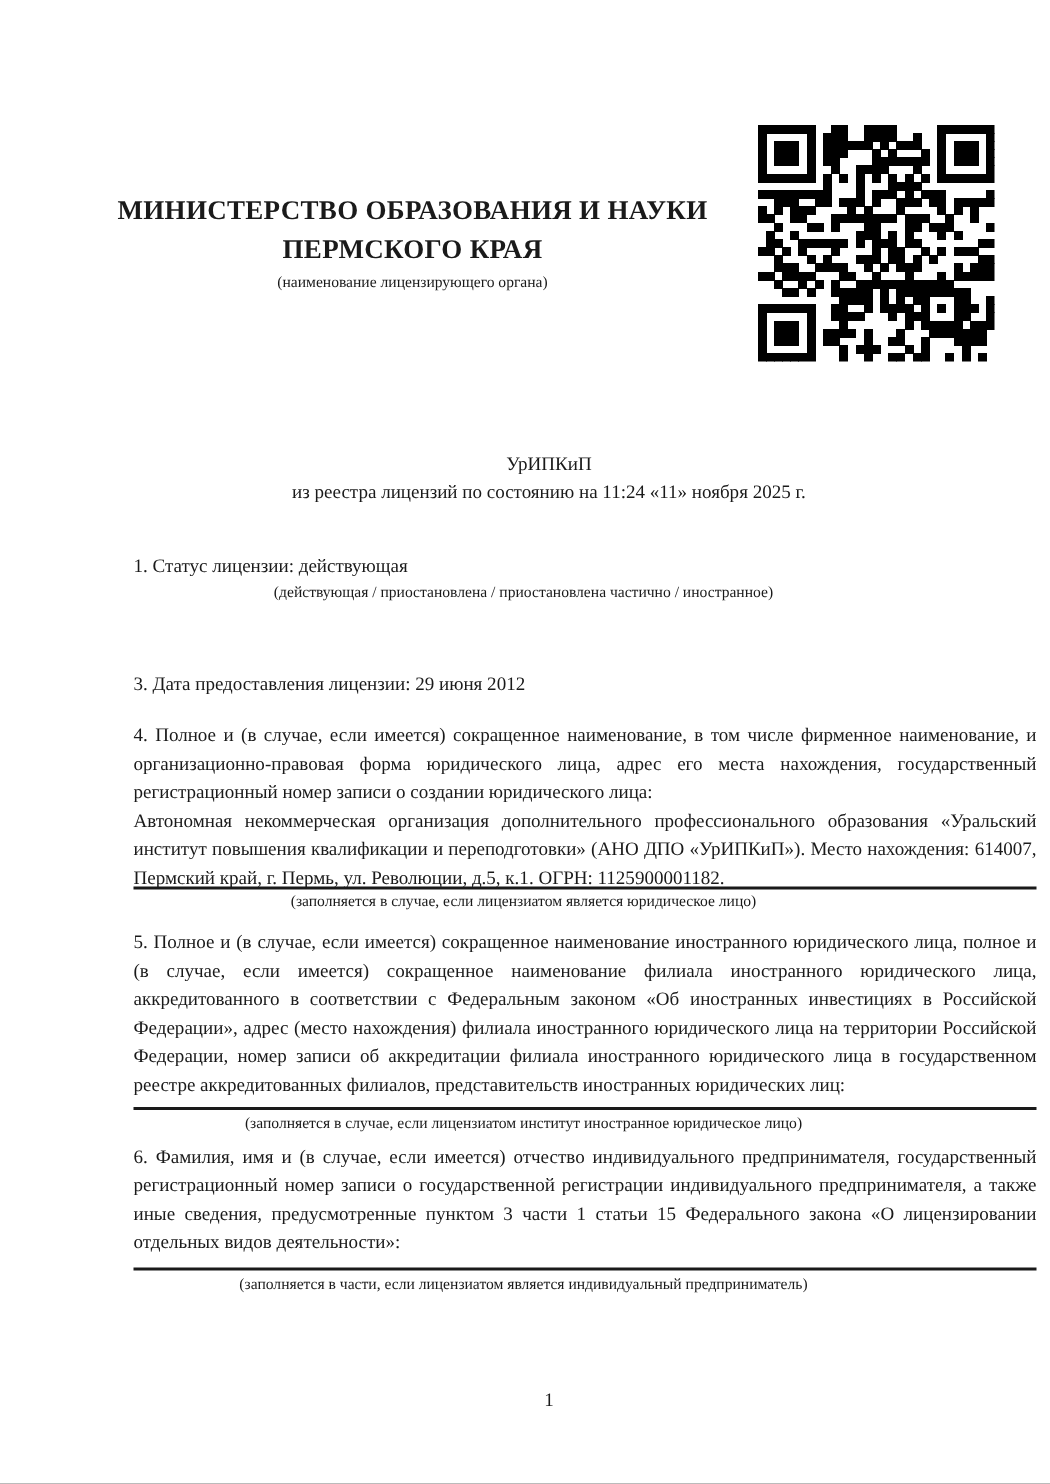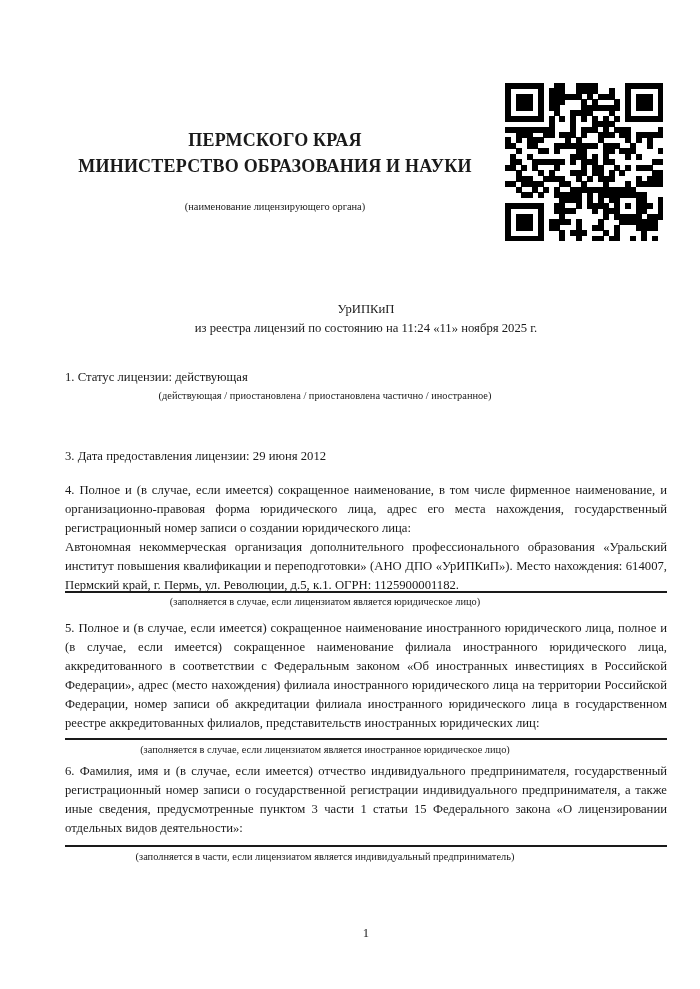--- a/index.html
+++ b/index.html
@@ -3,42 +3,42 @@
 <meta charset="utf-8">
 <style>
   * { margin:0; padding:0; box-sizing:border-box; }
   html,body { background:#888; }
   .page {
     position:relative; width:700px; height:989px; background:#ffffff;
     font-family:"Liberation Serif","DejaVu Serif",serif; color:#1a1a1a;
     margin:0 auto; overflow:hidden;
   }
   .sec { position:absolute; left:65px; width:602px; }
-  .body-text { font-size:12.7px; line-height:19px; }
+  .body-text { font-size:12.7px; line-height:19px;margin-left:24px; }
   .just { text-align:justify; }
   .center { text-align:center; }
   .note-wrap { width:520px; text-align:center; font-size:10.4px; line-height:15px; }
   .rule { border:none; border-top:2px solid #1a1a1a; height:0; width:602px; }
   .ministry {
     position:absolute; top:127px; left:55px; width:440px; text-align:center;
   }
   .ministry-name { font-weight:bold; font-size:18px; line-height:26px; letter-spacing:0.2px; }
-  .ministry-note { font-size:10.4px; line-height:14px; margin-top:21px; }
+  .ministry-note { font-size:10.4px; line-height:14px; margin-top:3px; }
   .qr { position:absolute; top:83px; left:505px; width:158px; height:158px; }
   .title-block { top:300px; font-size:12.7px; line-height:19px; }
   .pageno { top:926px; font-size:12.7px; text-align:center; }
 </style>
 </head>
 <body>
 
 <div class="page">
 
   <div class="ministry">
+    <div class="ministry-name">МИНИСТЕРСТВО ОБРАЗОВАНИЯ И НАУКИ</div>
     <div class="ministry-name">ПЕРМСКОГО КРАЯ</div>
-    <div class="ministry-name">МИНИСТЕРСТВО ОБРАЗОВАНИЯ И НАУКИ</div>
     <div class="ministry-note">(наименование лицензирующего органа)</div>
   </div>
 
   <div class="qr" id="qr-box"><svg width="158" height="158" shape-rendering="crispEdges">
         <rect width="158" height="158" fill="#ffffff"></rect>
         <rect x="0.00" y="0.00" width="6" height="6" fill="#000000"></rect>
         <rect x="5.45" y="0.00" width="6" height="6" fill="#000000"></rect>
         <rect x="10.90" y="0.00" width="6" height="6" fill="#000000"></rect>
         <rect x="16.34" y="0.00" width="6" height="6" fill="#000000"></rect>
         <rect x="21.79" y="0.00" width="6" height="6" fill="#000000"></rect>
@@ -491,21 +491,21 @@
   <div class="sec body-text" style="top:481px;">
     <div class="just">4. Полное и (в случае, если имеется) сокращенное наименование, в том числе фирменное наименование, и организационно-правовая форма юридического лица, адрес его места нахождения, государственный регистрационный номер записи о создании юридического лица:</div>
     <div class="just">Автономная некоммерческая организация дополнительного профессионального образования «Уральский институт повышения квалификации и переподготовки» (АНО ДПО «УрИПКиП»). Место нахождения: 614007, Пермский край, г. Пермь, ул. Революции, д.5, к.1. ОГРН: 1125900001182.</div>
     <hr class="rule" style="margin-top:-4px;">
     <div class="note-wrap" style="margin-top:1px;">(заполняется в случае, если лицензиатом является юридическое лицо)</div>
   </div>
 
   <div class="sec body-text" style="top:619px;">
     <div class="just">5. Полное и (в случае, если имеется) сокращенное наименование иностранного юридического лица, полное и (в случае, если имеется) сокращенное наименование филиала иностранного юридического лица, аккредитованного в соответствии с Федеральным законом «Об иностранных инвестициях в Российской Федерации», адрес (место нахождения) филиала иностранного юридического лица на территории Российской Федерации, номер записи об аккредитации филиала иностранного юридического лица в государственном реестре аккредитованных филиалов, представительств иностранных юридических лиц:</div>
     <hr class="rule" style="margin-top:5px;">
-    <div class="note-wrap" style="margin-top:2px;">(заполняется в случае, если лицензиатом является иностранное юридическое лицо)</div>
+    <div class="note-wrap" style="margin-top:2px;">(заполняется в случае, если лицензиатом институт иностранное юридическое лицо)</div>
   </div>
 
   <div class="sec body-text" style="top:762px;">
     <div class="just">6. Фамилия, имя и (в случае, если имеется) отчество индивидуального предпринимателя, государственный регистрационный номер записи о государственной регистрации индивидуального предпринимателя, а также иные сведения, предусмотренные пунктом 3 части 1 статьи 15 Федерального закона «О лицензировании отдельных видов деятельности»:</div>
     <hr class="rule" style="margin-top:7px;">
     <div class="note-wrap" style="margin-top:2px;">(заполняется в части, если лицензиатом является индивидуальный предприниматель)</div>
   </div>
 
 
   <div class="sec pageno">1</div>

